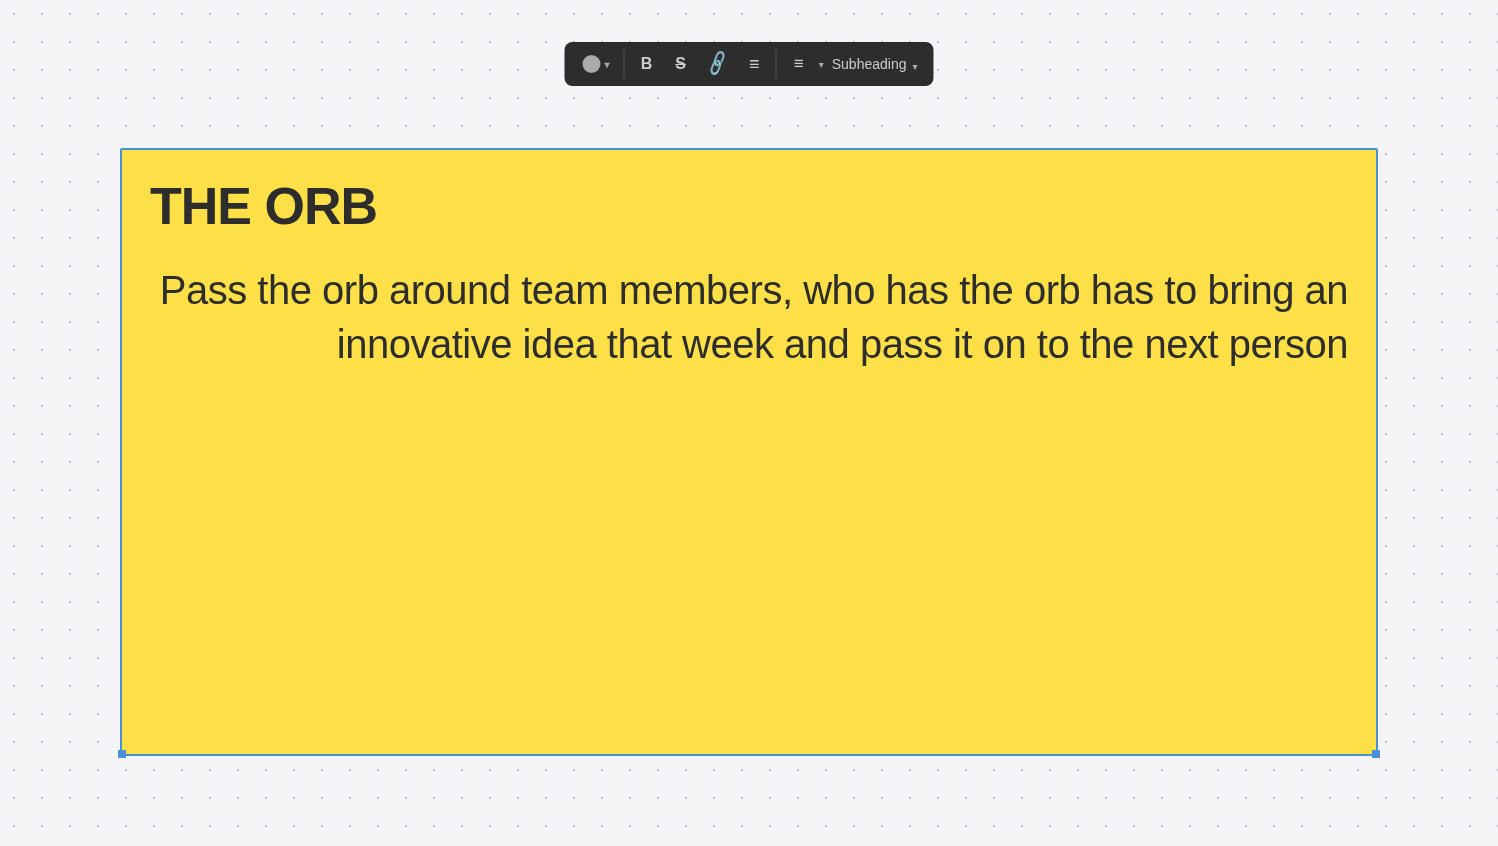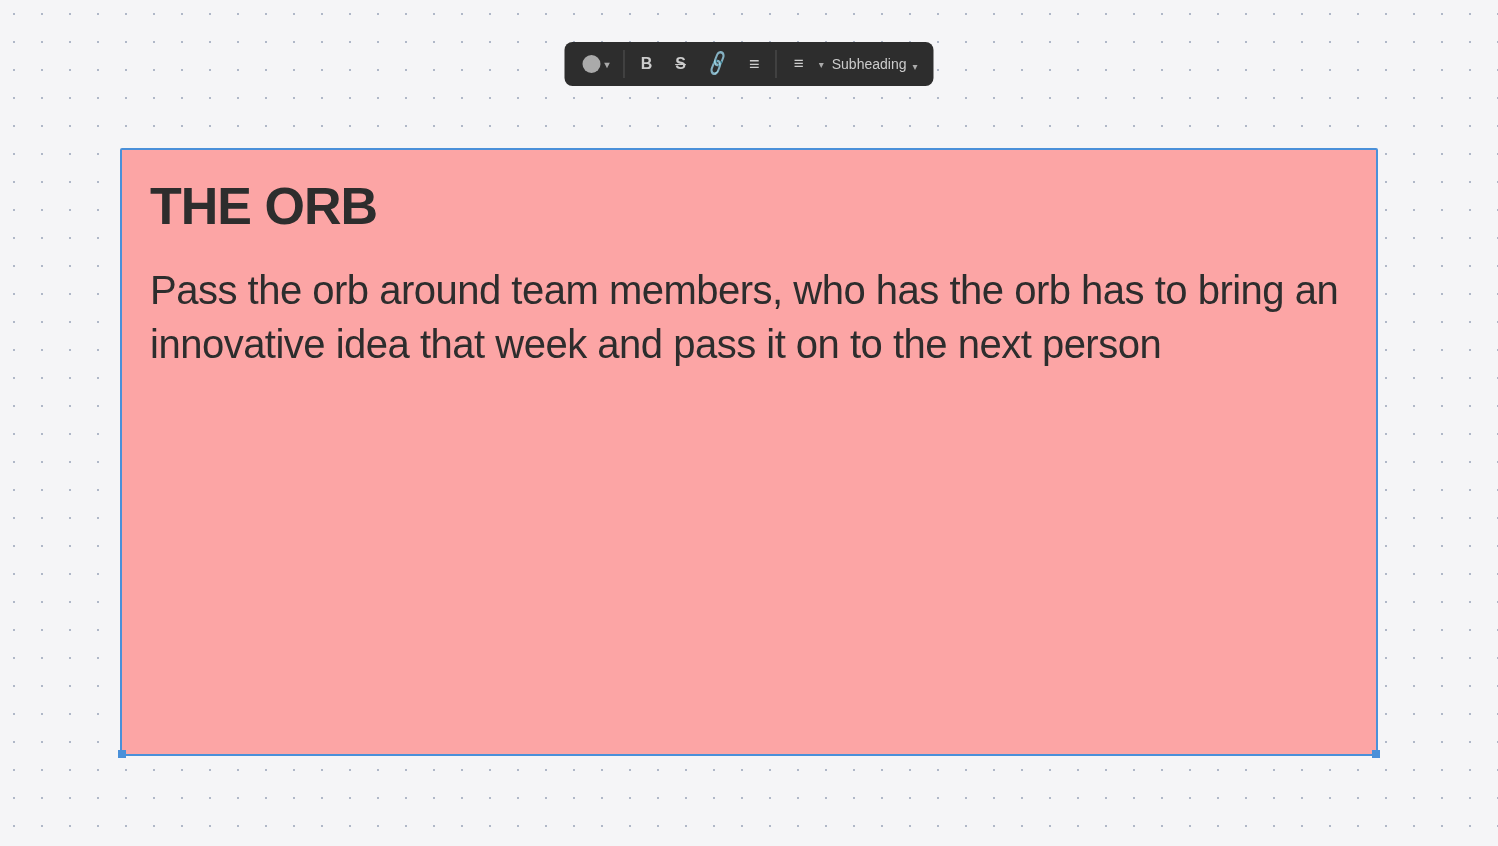--- a/index.html
+++ b/index.html
@@ -90,21 +90,21 @@
       padding: 4px 6px;
       cursor: pointer;
     }
 
     .content-card {
       position: absolute;
       top: 148px;
       left: 120px;
       right: 120px;
       bottom: 90px;
-      background-color: #fca5a5;
+      background-color: #fde047;
       border: 2px solid #4a90d9;
       border-radius: 2px;
     }
 
     .resize-handle-bl {
       position: absolute;
       bottom: -4px;
       left: -4px;
       width: 8px;
       height: 8px;
@@ -132,20 +132,21 @@
       margin-bottom: 28px;
       line-height: 1.1;
     }
 
     .card-body {
       font-size: 40px;
       font-weight: 400;
       color: #2d2d2d;
       line-height: 1.35;
       letter-spacing: -0.5px;
+      text-align: right;
     }
 
     .strikethrough-icon {
       text-decoration: line-through;
     }
   </style>
 </head>
 <body>
 
 <div class="toolbar">

